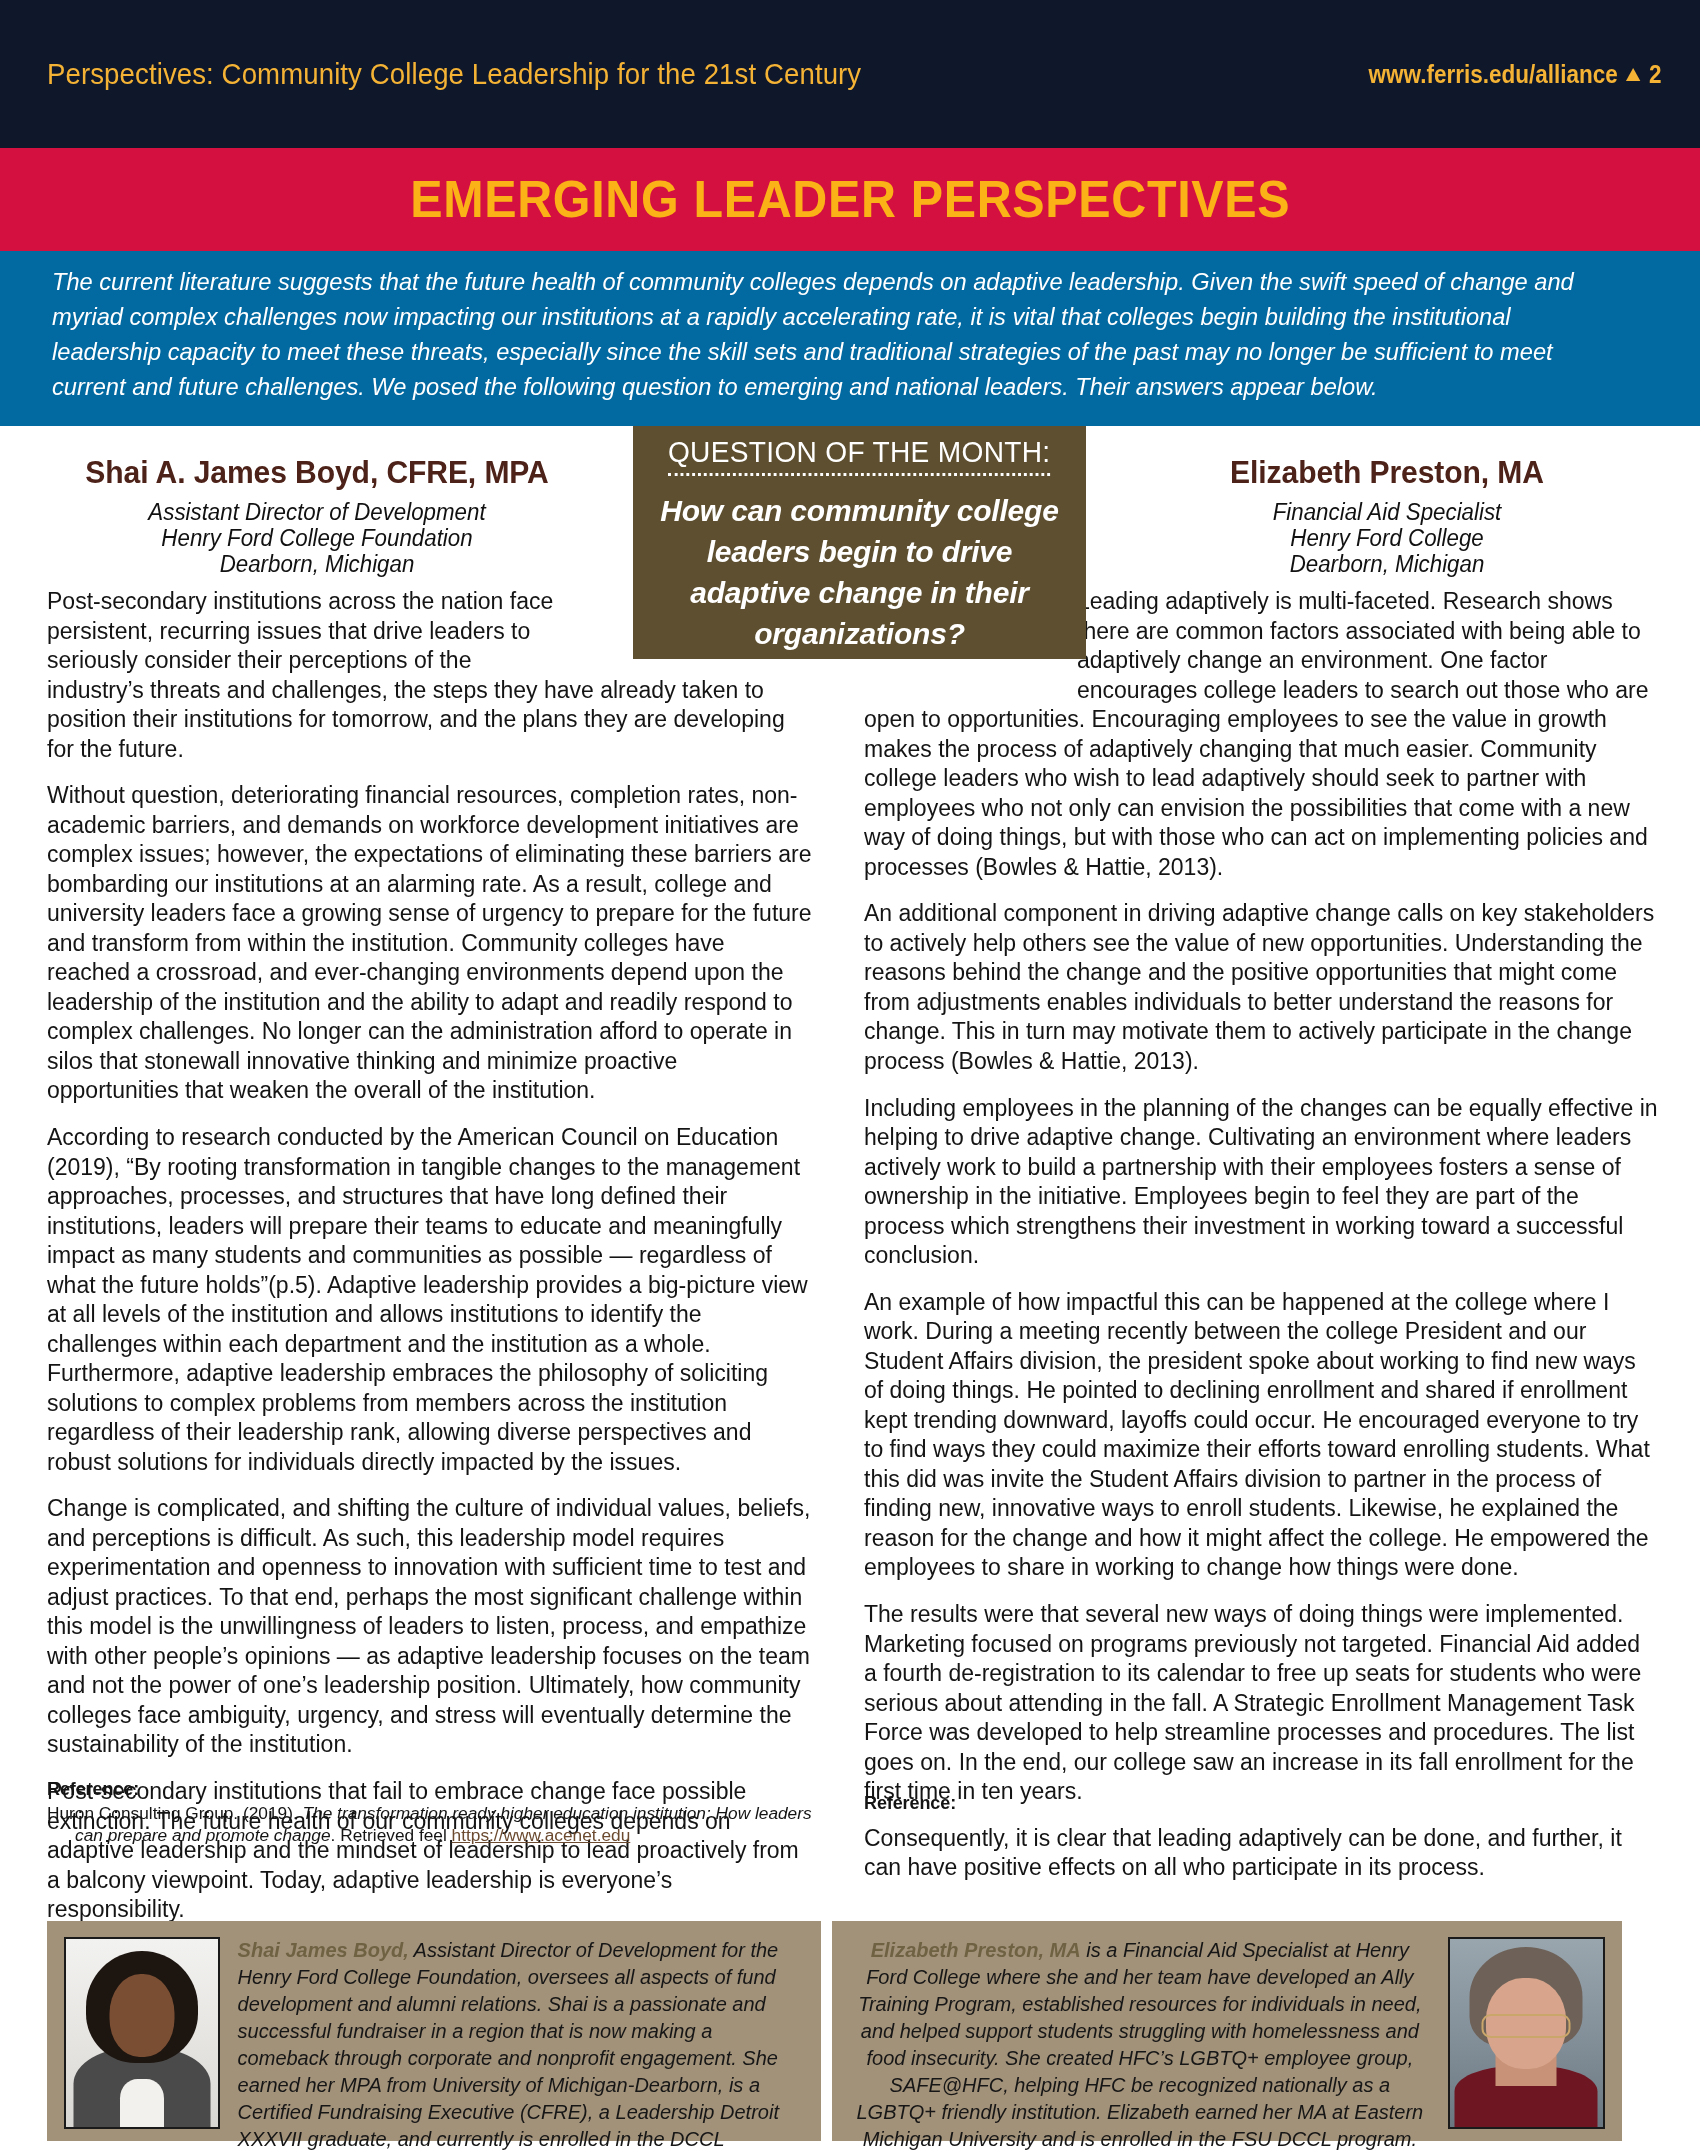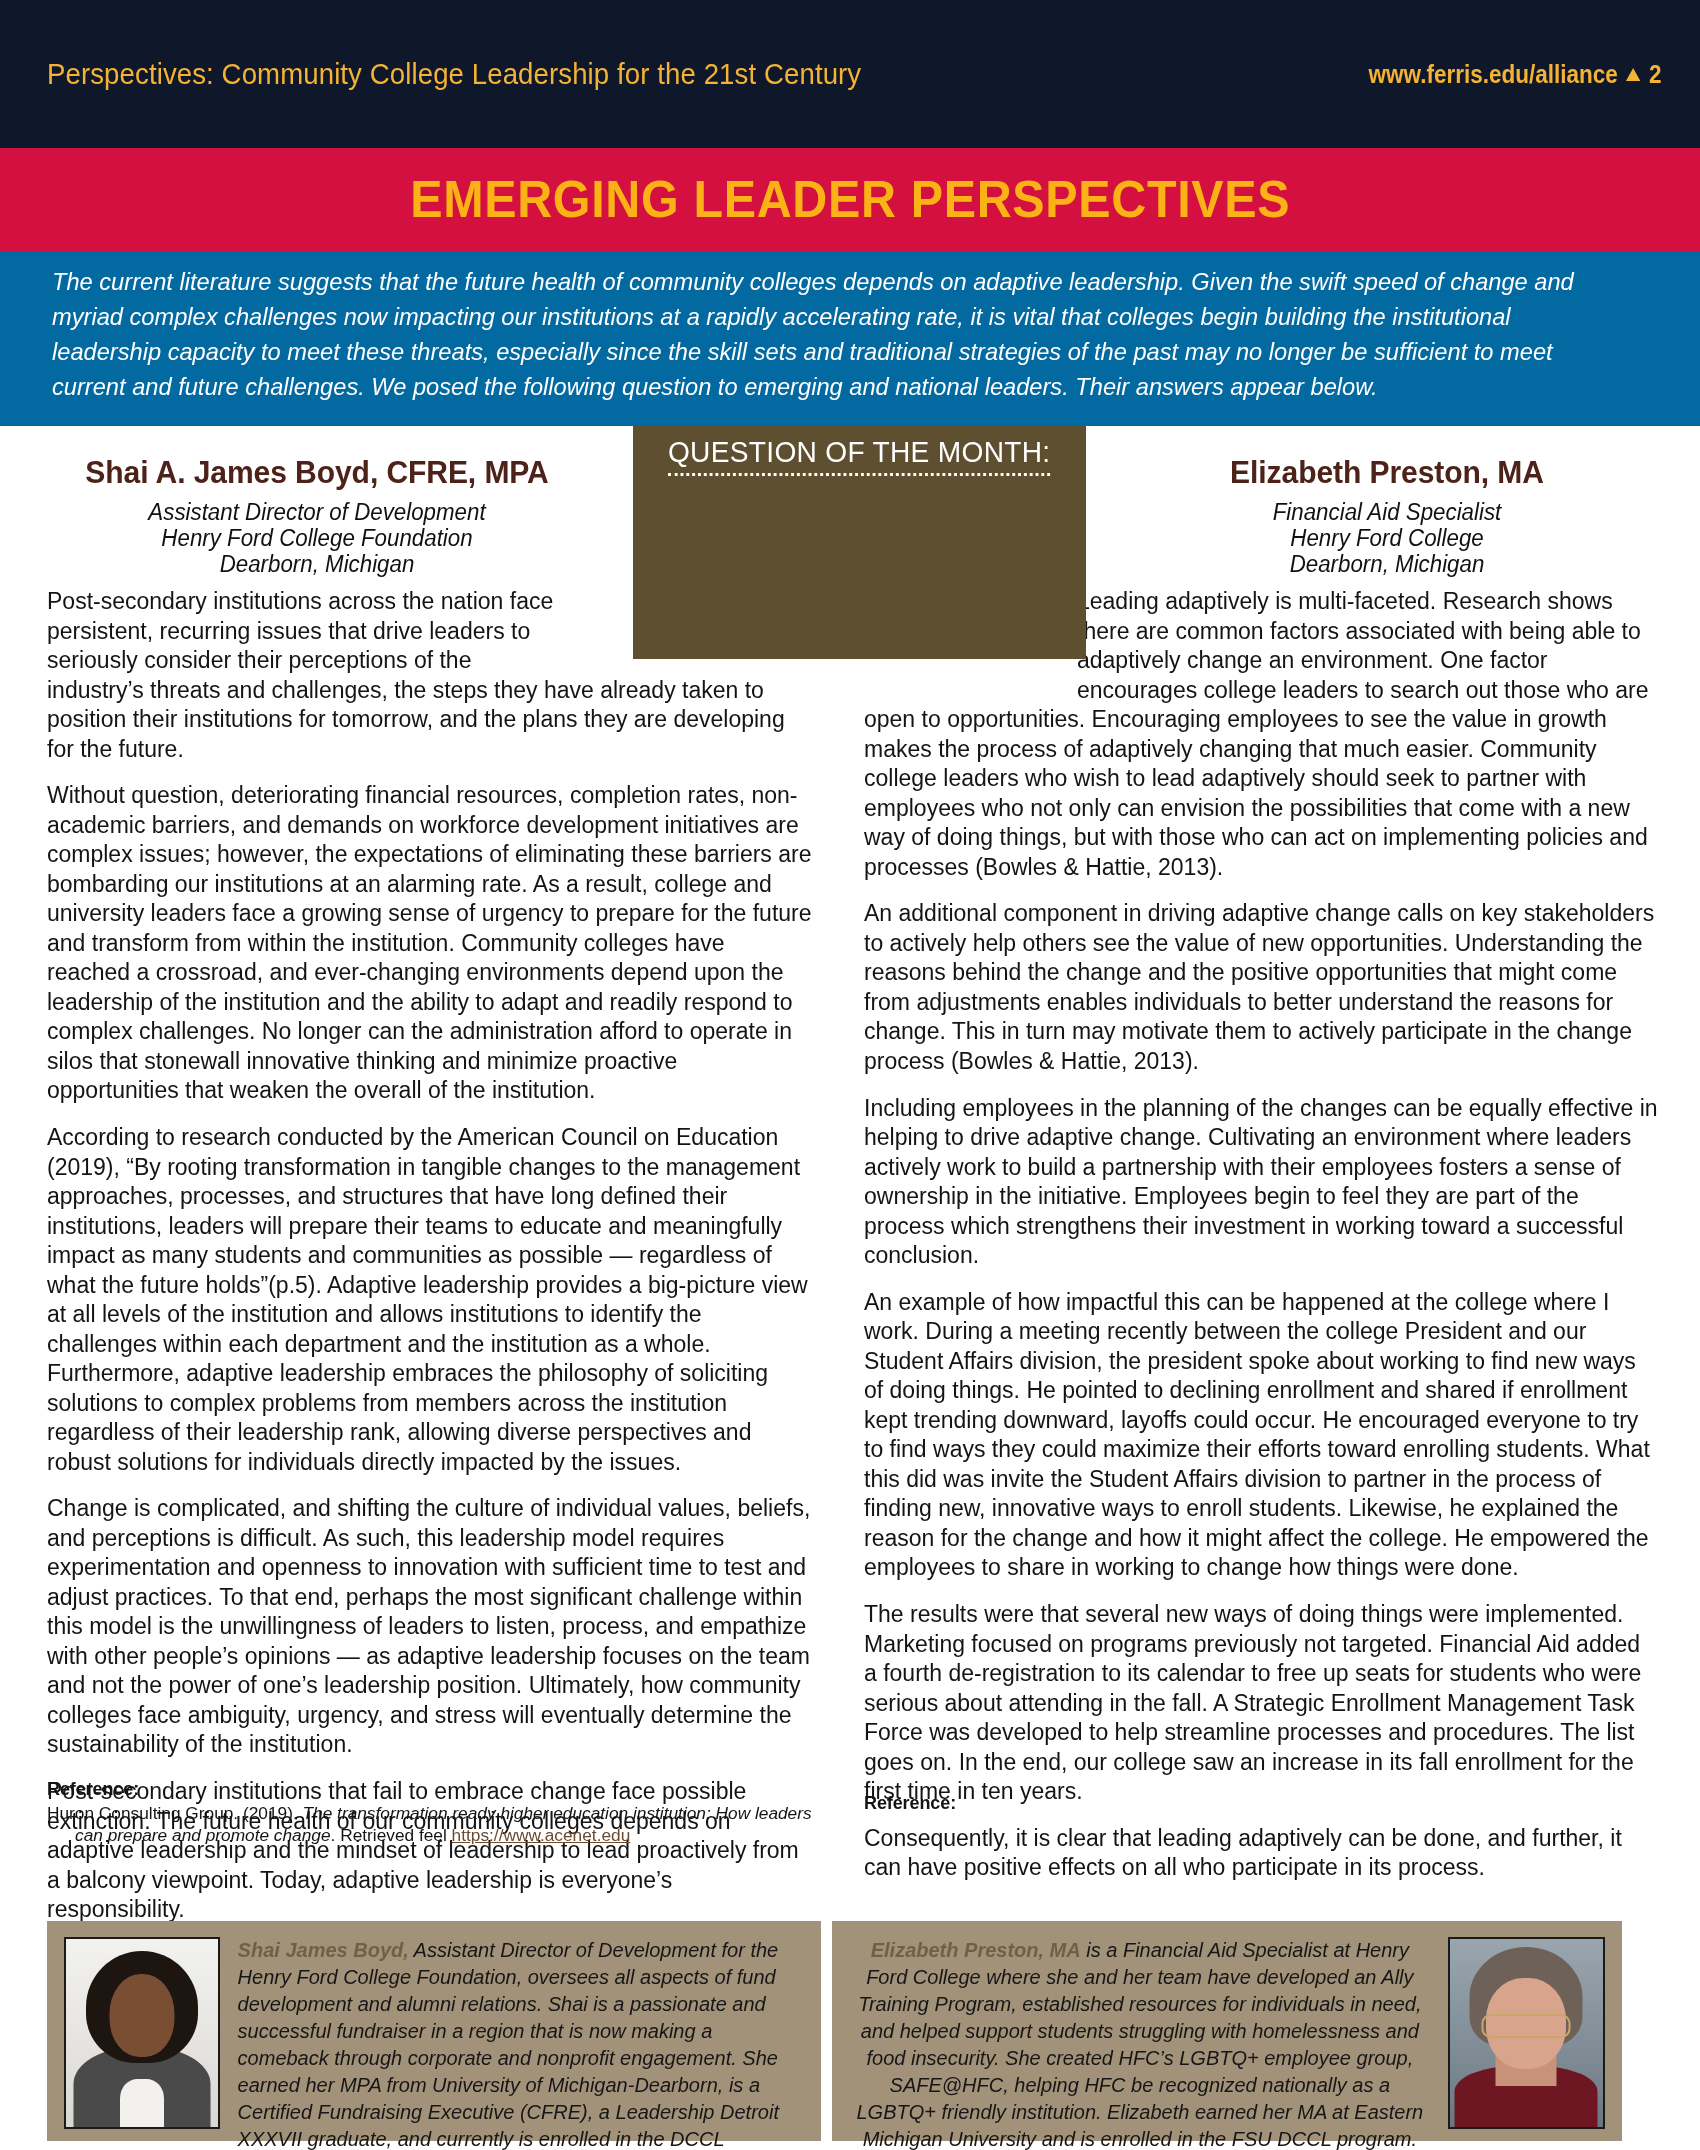--- a/index.html
+++ b/index.html
@@ -307,20 +307,21 @@
 <div class="redbar">
   <div class="redbar-title">EMERGING LEADER PERSPECTIVES</div>
 </div>
 
 <div class="intro">
   <div class="intro-text">The current literature suggests that the future health of community colleges depends on adaptive leadership. Given the swift speed of change and myriad complex challenges now impacting our institutions at a rapidly accelerating rate, it is vital that colleges begin building the institutional leadership capacity to meet these threats, especially since the skill sets and traditional strategies of the past may no longer be sufficient to meet current and future challenges. We posed the following question to emerging and national leaders. Their answers appear below.</div>
 </div>
 
 <div class="qbox">
   <div class="qbox-label">QUESTION OF THE MONTH:</div>
+  <div class="qbox-question">How can community college leaders begin to drive adaptive change in their organizations?</div>
 </div>
 
 <div class="col-head left">
   <div class="author-name">Shai A. James Boyd, CFRE, MPA</div>
   <div class="author-meta">
     <div>Assistant Director of Development</div>
     <div>Henry Ford College Foundation</div>
     <div>Dearborn, Michigan</div>
   </div>
 </div>

